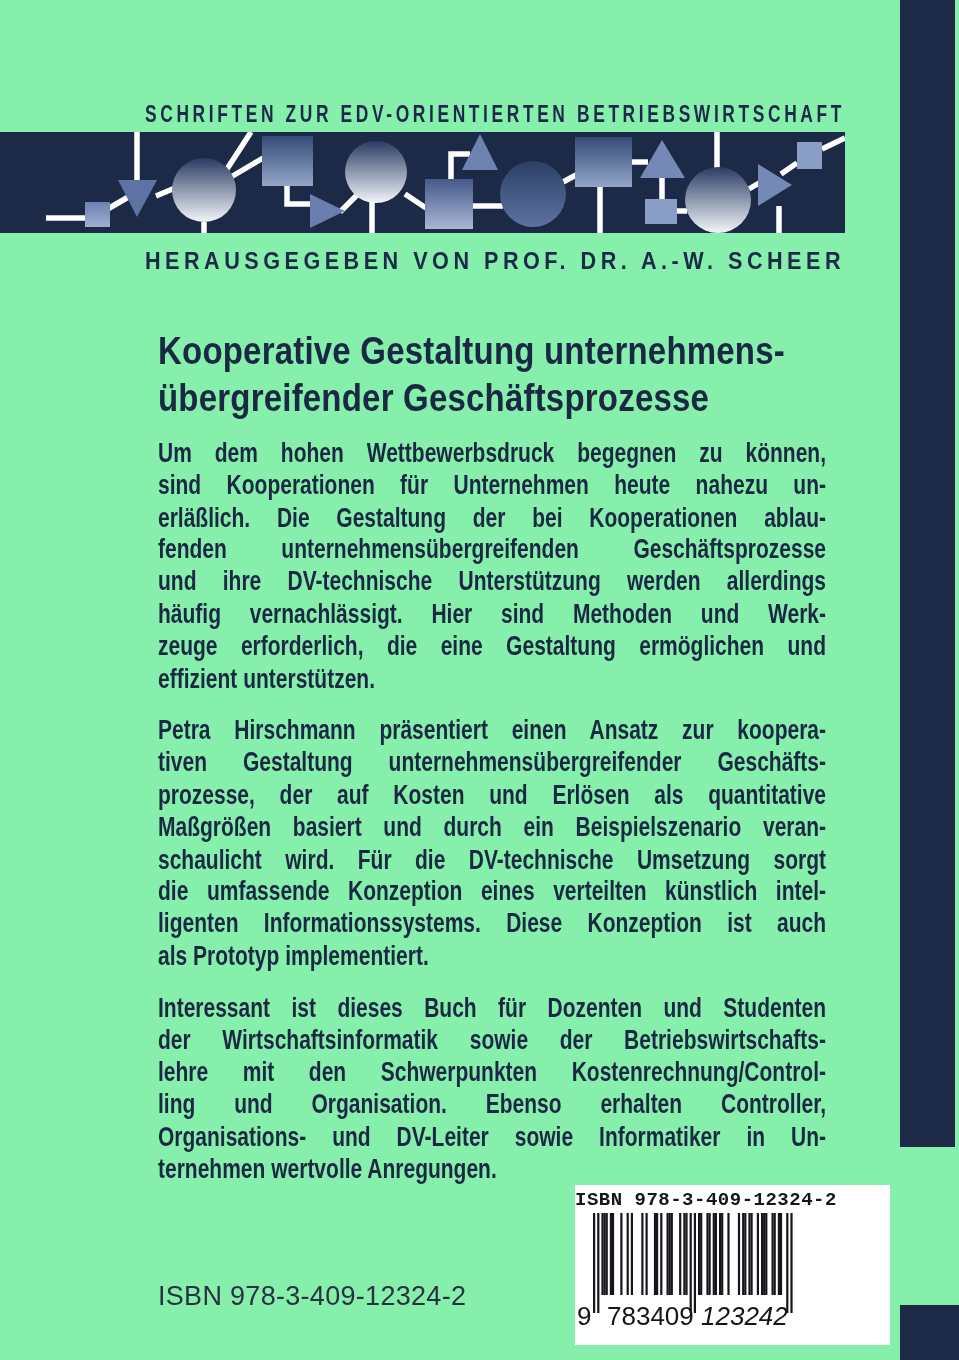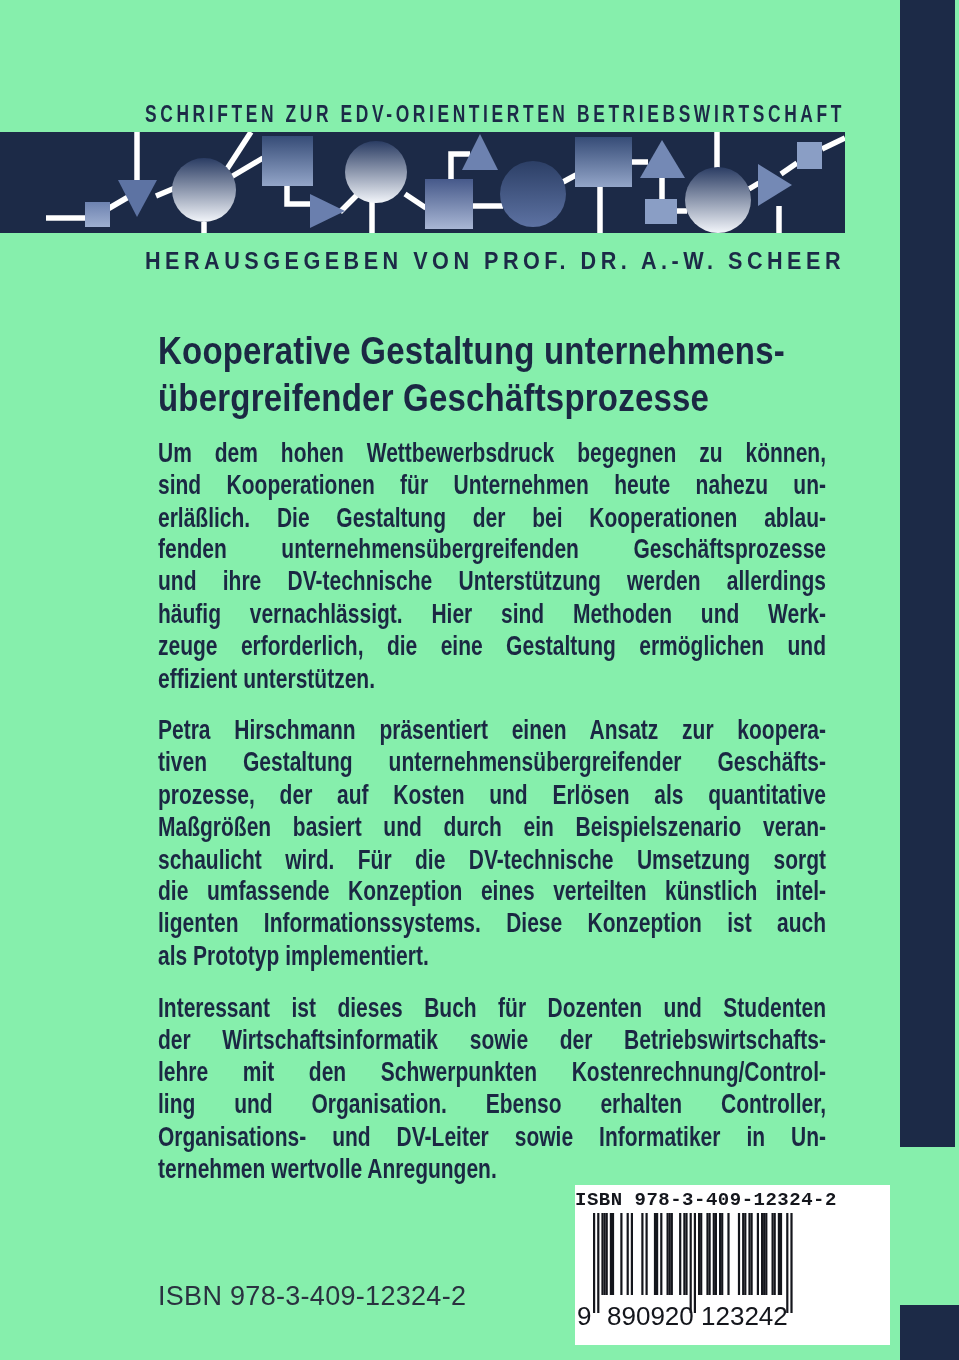--- a/index.html
+++ b/index.html
@@ -41,21 +41,21 @@
     position:absolute;left:0;top:4px;width:315px;
     font-family:"Liberation Mono",monospace;font-size:19px;font-weight:bold;
     color:#14161c;letter-spacing:0.5px;white-space:nowrap;
   }
   #ean13-barcode{position:absolute;left:18px;top:28px;}
   .bc-digits{position:absolute;top:116px;left:0;width:315px;height:32px;
     font-size:26px;color:#14161c;}
   .bc-d{position:absolute;top:0;white-space:nowrap;}
   #bc-d1{left:2px;}
   #bc-d2{left:32px;}
-  #bc-d3{left:126px;}
+  #bc-d3{left:126px;font-style:italic;}
   
   .isbn-line{
     position:absolute;left:158px;top:1281px;
     font-size:27px;font-weight:normal;color:#2a3240;letter-spacing:0.3px;
   }
 </style>
 </head>
 <body>
 
 <div class="page">
@@ -221,20 +221,20 @@
         <rect x="172.2" y="0" width="2.2" height="82" fill="#14161c"></rect>
         <rect x="178.5" y="0" width="2.2" height="82" fill="#14161c"></rect>
         <rect x="180.6" y="0" width="2.2" height="82" fill="#14161c"></rect>
         <rect x="184.8" y="0" width="2.2" height="82" fill="#14161c"></rect>
         <rect x="186.9" y="0" width="2.2" height="82" fill="#14161c"></rect>
         <rect x="193.2" y="0" width="2.2" height="100" fill="#14161c"></rect>
         <rect x="197.4" y="0" width="2.2" height="100" fill="#14161c"></rect>
       </svg>
     <div class="bc-digits">
       <span class="bc-d" id="bc-d1">9</span>
-      <span class="bc-d" id="bc-d2">890920</span>
+      <span class="bc-d" id="bc-d2">783409</span>
       <span class="bc-d" id="bc-d3">123242</span>
     </div>
   </div>
 
   <div class="isbn-line">ISBN 978-3-409-12324-2</div>
 
 </div>
 
 </body></html>

